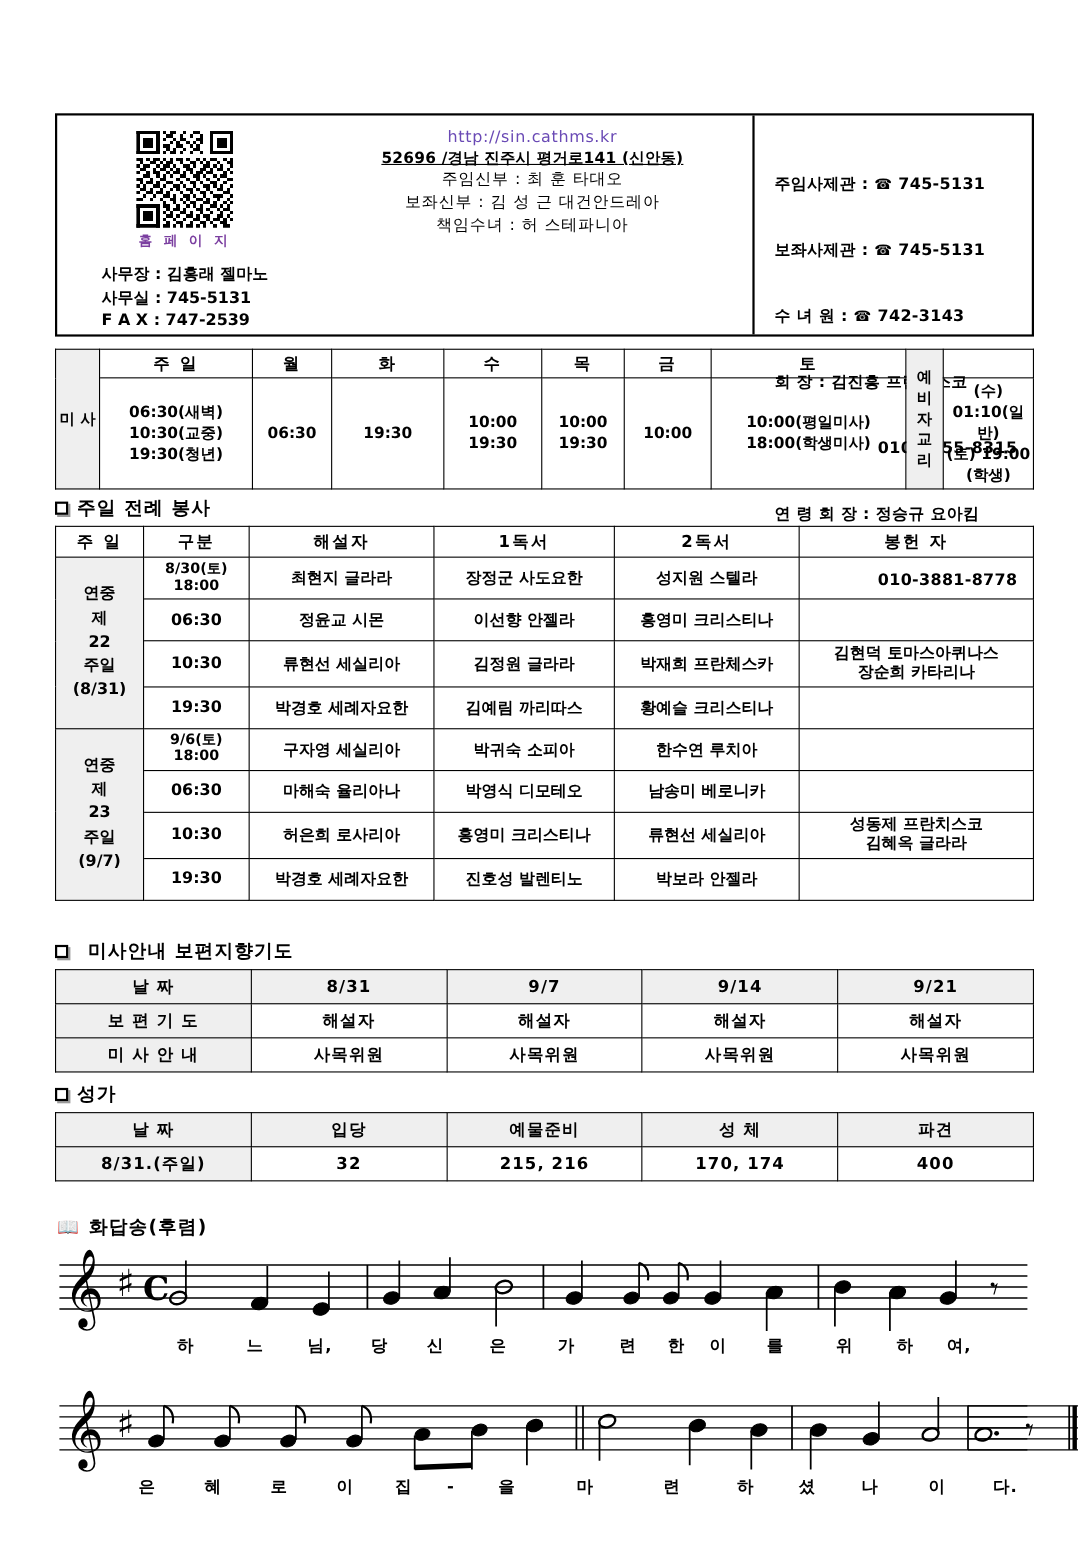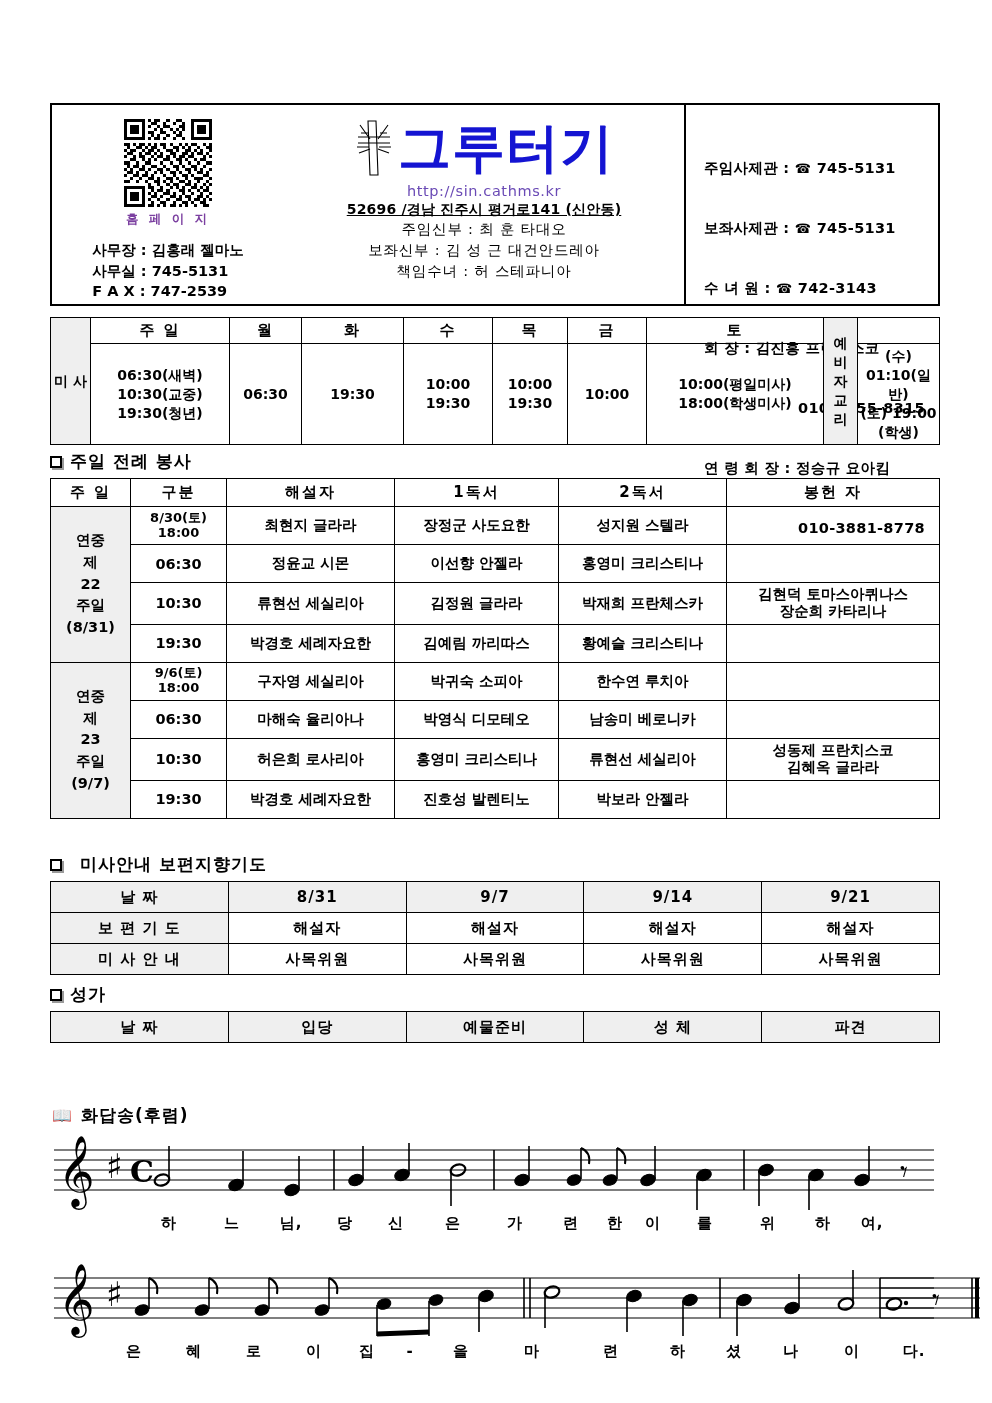--- a/index.html
+++ b/index.html
@@ -388,33 +388,20 @@
       </svg>
       <div class="homepage-label">홈 페 이 지</div>
       <div class="office">
         <div>사무장 : 김홍래 젤마노</div>
         <div>사무실 : 745-5131</div>
         <div>F A X : 747-2539</div>
       </div>
     </div>
 
     <div class="mh-center">
-      <div class="logo-row">
-        <svg class="wheat-cross" viewBox="0 0 40 62">
-          <g fill="none" stroke="#000" stroke-width="1.1">
-            <path d="M14 4 L22 4 L24 58 L16 58 Z"></path>
-            <path d="M4 20 L36 20 M4 26 L36 26"></path>
-            <path d="M6 8 L16 22 M34 8 L24 22"></path>
-            <path d="M3 30 L15 30 M37 30 L25 30"></path>
-            <path d="M5 36 L16 32 M35 36 L24 32"></path>
-            <path d="M7 16 L14 16 M33 16 L26 16"></path>
-          </g>
-        </svg>
-        <div class="brand">그루터기</div>
-      </div>
       <div class="site">http://sin.cathms.kr</div>
       <div class="addr">52696 /경남 진주시 평거로141 (신안동)</div>
       <div class="priest">주임신부 : 최    훈 타대오</div>
       <div class="priest">보좌신부 : 김 성 근 대건안드레아</div>
       <div class="priest">책임수녀 : 허 스테파니아</div>
     </div>
 
     <div class="mh-right">
       <div>
         <span>주임사제관 :</span>
@@ -681,20 +668,27 @@
           <col>
         </colgroup>
       <tbody>
           <tr>
         <td class="hd">날 짜</td>
         <td class="hd">입당</td>
         <td class="hd">예물준비</td>
         <td class="hd">성 체</td>
         <td class="hd">파견</td>
       </tr>
+      <tr>
+        <td class="hd">8/31.(주일)</td>
+        <td>32</td>
+        <td>215, 216</td>
+        <td>170, 174</td>
+        <td>400</td>
+      </tr>
     </tbody>
       </table>
   </div>
 
   <div class="sec music-title">
     <span class="bookicon">📖</span>
     <span>화답송(후렴)</span>
   </div>
 
   <div class="staffblock" style="top:1130px;">

